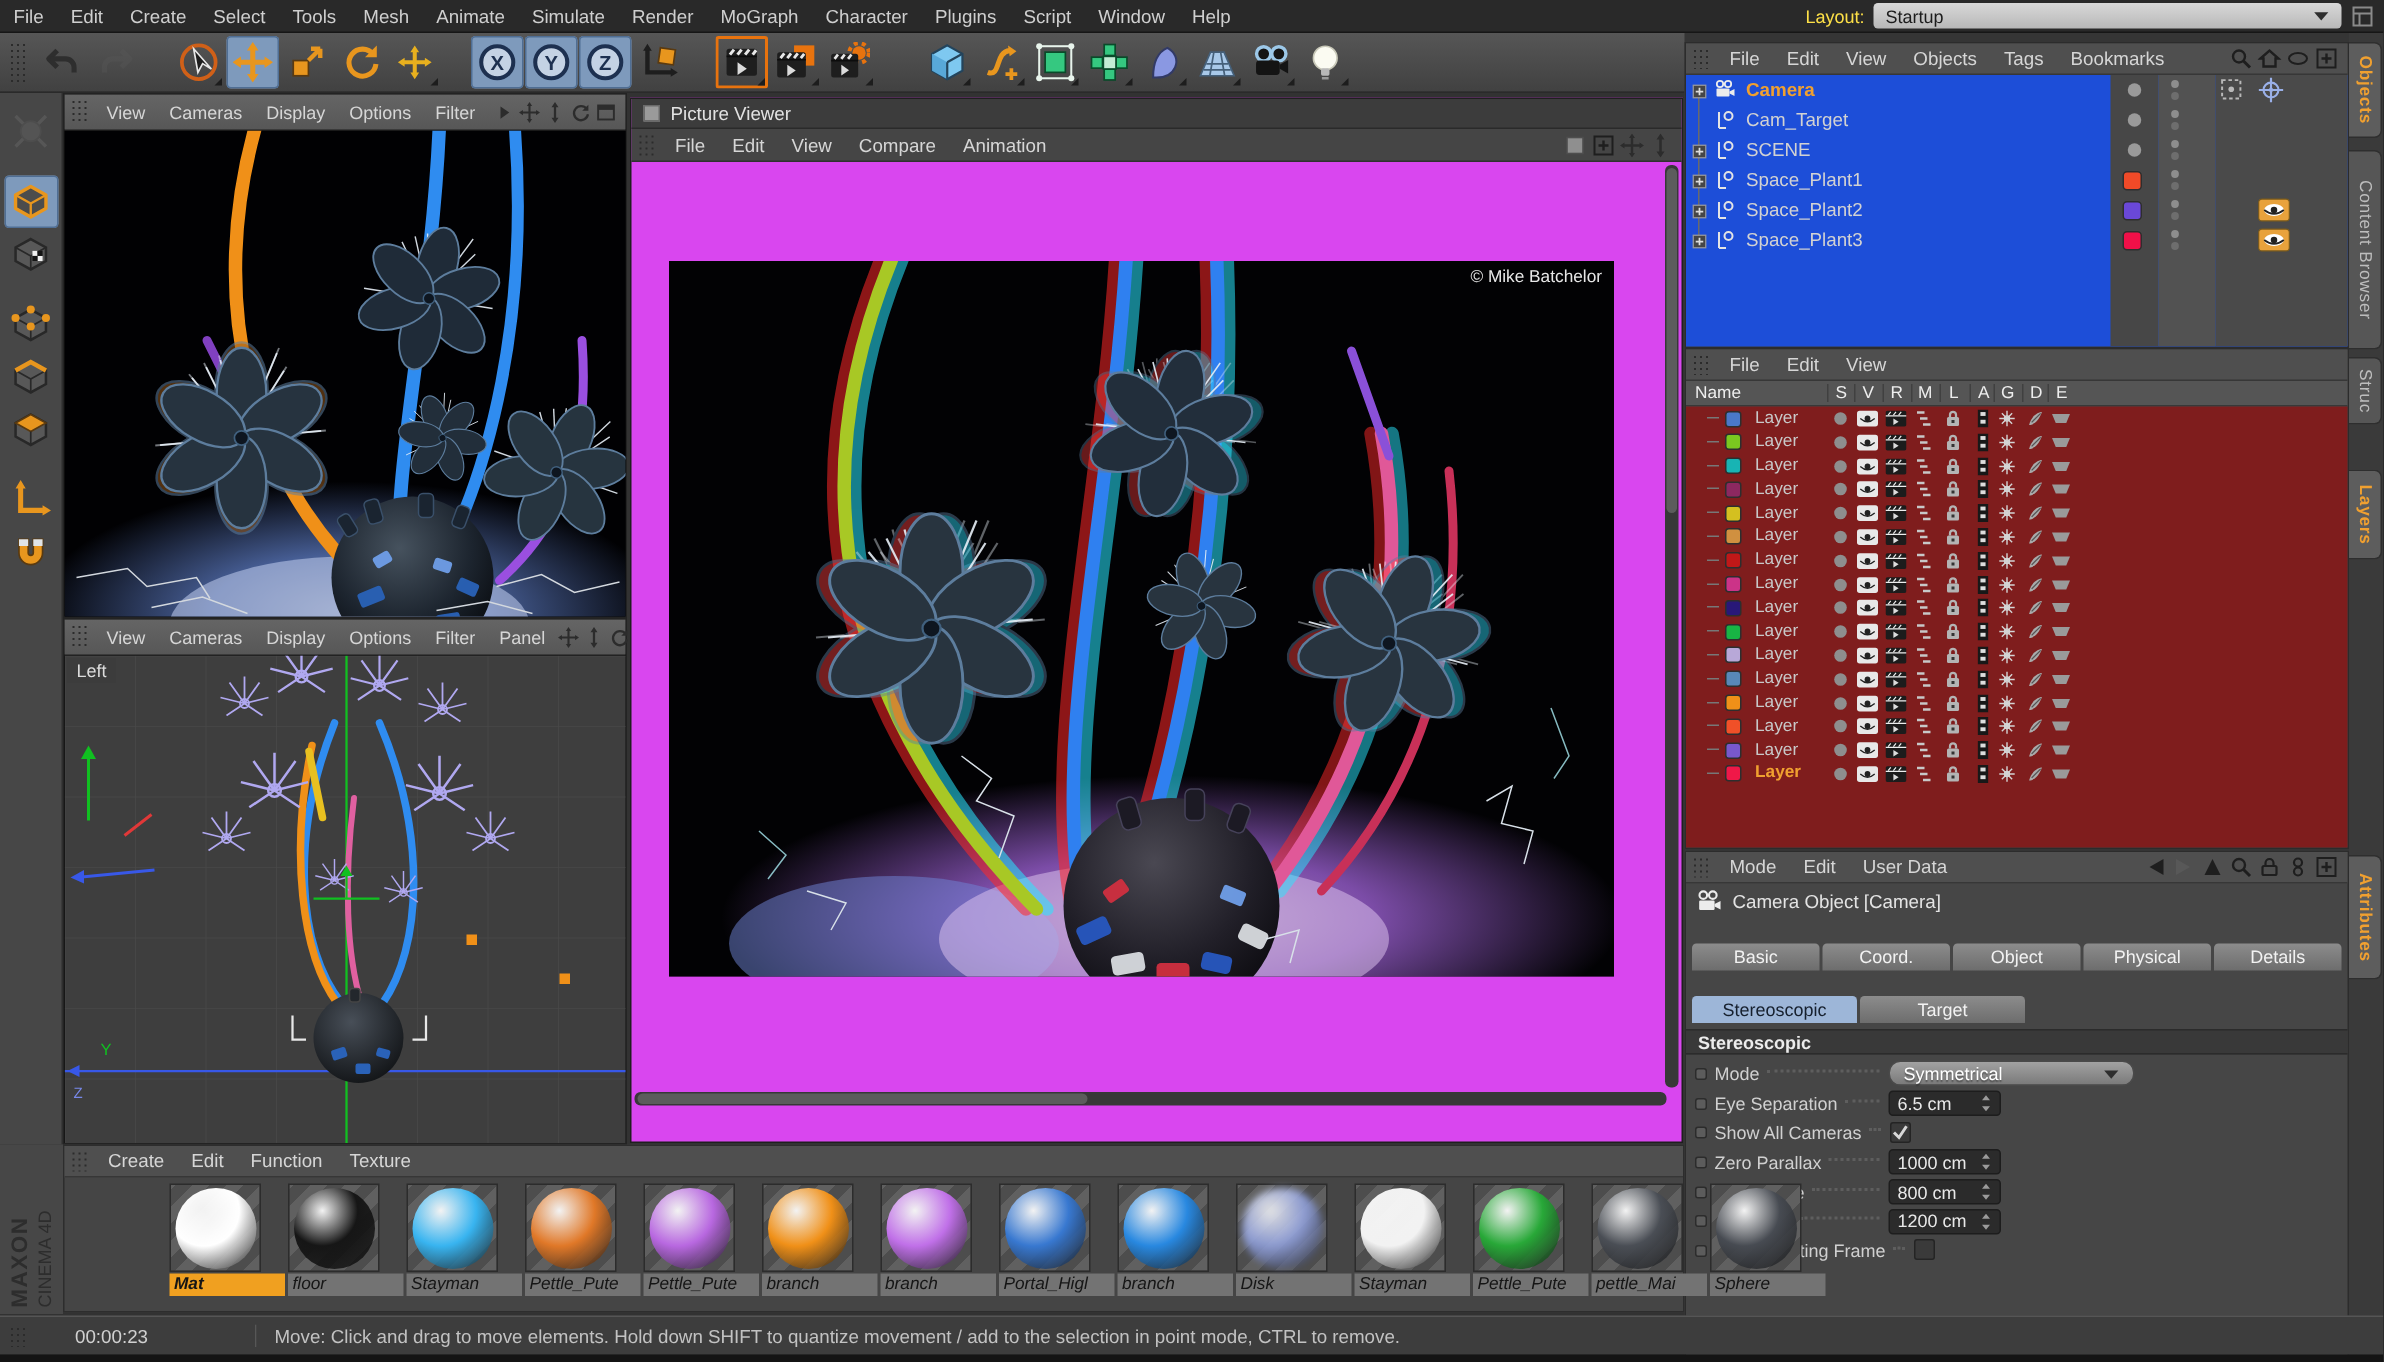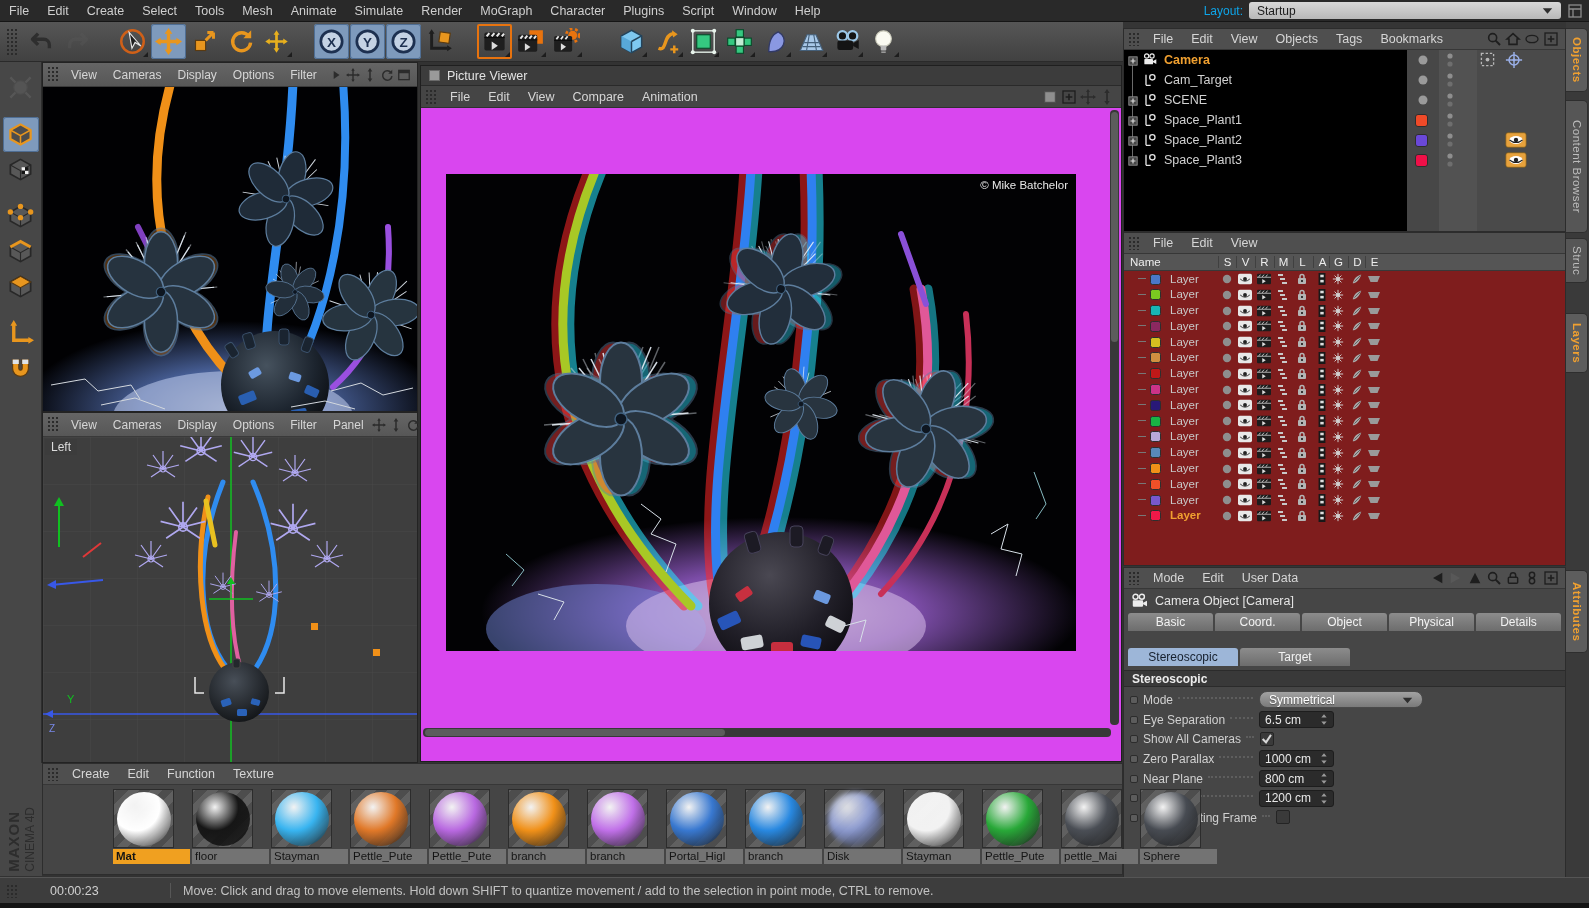--- a/index.html
+++ b/index.html
@@ -83,21 +83,21 @@
   .pv-play { width:18px; height:18px; display:inline-flex; }
   .pv-sep { width:1px; height:14px; background:#2a2a2a; border-right:1px solid #555; }
 
   
   .rightcol { position:absolute; left:1123px; top:22px; width:443px; height:886px; background:#353535; }
   .rpanel { position:absolute; left:0; width:443px; background:#484848; border:1px solid #2c2c2c; }
   .pmenu { height:21px; background:#4f4f4f; border-bottom:1px solid #373737; display:flex; align-items:center; }
 
   
   .pnl-objects { top:6px; height:204px; }
-  .otree { position:relative; height:calc(100% - 21px); background:#000000; overflow:hidden; }
+  .otree { position:relative; height:calc(100% - 21px); background:#1d4ed8; overflow:hidden; }
   .ocolband1 { position:absolute; left:283px; top:0; width:32px; height:100%; background:#474747; }
   .ocolband2 { position:absolute; left:315px; top:0; width:38px; height:100%; background:#525252; }
   .ocolband3 { position:absolute; left:353px; top:0; width:90px; height:100%; background:#4a4a4a; }
   .orow { position:relative; height:20px; }
   .oexp { position:absolute; left:4px; top:5px; width:10px; height:10px; }
   .oicn { position:absolute; left:18px; top:2px; width:16px; height:16px; }
   .oicn svg, .oexp svg { width:100%; height:100%; }
   .onm { position:absolute; left:40px; top:3px; color:#d2d2d2; font-size:12.5px; }
   .onm.sel { color:#f0a030; font-weight:bold; }
   .odot { position:absolute; left:293px; top:4px; width:12px; height:12px; }
@@ -122,21 +122,21 @@
   .lname.sel { color:#f0a030; font-weight:bold; }
   .lc { position:absolute; top:2px; width:14px; height:12px; }
   .lc svg { width:100%; height:100%; }
   .lc1{left:96px}.lc2{left:114px}.lc3{left:133px}.lc4{left:152px}.lc5{left:171px}
   .lc6{left:191px}.lc7{left:207px}.lc8{left:226px}.lc9{left:243px}
 
   
   .pnl-attrs { top:545px; height:341px; background:#464646; }
   .atitle { display:flex; align-items:center; gap:6px; height:22px; padding:2px 6px 0 6px; color:#e4e4e4; font-size:12.5px; }
   .atitle .picon { width:19px; height:19px; }
-  .atabs { display:flex; gap:2px; padding:2px 4px 16px 4px; }
+  .atabs { display:flex; gap:2px; padding:2px 4px 16px 4px;margin-top:16px; }
   .atab { flex:1; height:18px; background:linear-gradient(#8c8c8c,#6d6d6d); border-radius:3px 3px 0 0;
           color:#f2f2f2; font-size:12px; display:flex; align-items:center; justify-content:center; }
   .atabs2 { display:flex; gap:2px; padding:1px 4px 0 4px; }
   .atabs2 .atab { flex:0 0 110px; }
   .atab.on { background:#9db6d8; color:#16202e; }
   .asection { height:17px; margin-top:4px; background:#393939; border-top:1px solid #2b2b2b; border-bottom:1px solid #2b2b2b;
               color:#ececec; font-weight:bold; font-size:12px; display:flex; align-items:center; padding-left:8px; }
   .frows { padding:3px 6px 0 6px; }
   .frow { display:flex; align-items:center; height:19.7px; }
   .fport { flex:0 0 8px; height:8px; border-radius:2px; background:#5c5c5c; border:1px solid #2c2c2c; margin-right:5px; }
@@ -158,21 +158,21 @@
   
   .rtabs { position:absolute; left:1566px; top:22px; width:23px; height:886px; background:#3a3a3a; }
   .rtab { position:absolute; left:0; width:22px; background:#565656; border:1px solid #2e2e2e; border-left:none;
           border-radius:0 5px 5px 0; writing-mode:vertical-rl; display:flex; align-items:center; justify-content:center;
           font-size:11.5px; color:#bdbdbd; letter-spacing:.5px; }
   .rtab.on { color:#f0a030; font-weight:bold; background:#5d5d5d; }
 
   
   .materials { position:absolute; left:42px; top:763px; width:1081px; height:112px; background:#454545; border:1px solid #2d2d2d; }
   .matrow { position:absolute; left:70px; top:25px; display:flex; gap:2px; }
-  .mat { width:77px; }
+  .mat { width:77px;font-style:italic; }
   .mthumb { position:relative; width:61px; height:59px; border:1px solid #2c2c2c;
             background:repeating-linear-gradient(315deg,#606060 0 8px,#4d4d4d 8px 16px); }
   .msphere { position:absolute; left:3px; top:2px; width:54px; height:54px; border-radius:50%; }
   .mat.soft .msphere { filter:blur(2.5px); opacity:.9; }
   .mlabel { height:15px; margin-top:1px; background:#737373; color:#151515; font-size:11.5px; line-height:15px;
             padding:0 3px; overflow:hidden; white-space:nowrap; }
   .mlabel.sel { background:#f0a020; font-weight:bold; }
 
   
   .branding { position:absolute; left:0; top:763px; width:42px; height:113px; background:#474747;
@@ -205,21 +205,21 @@
         <span class="mi">Simulate</span>
         <span class="mi">Render</span>
         <span class="mi">MoGraph</span>
         <span class="mi">Character</span>
         <span class="mi">Plugins</span>
         <span class="mi">Script</span>
         <span class="mi">Window</span>
         <span class="mi">Help</span>
       </nav>
     <div class="layoutwrap">
-      <span style="color:#0ea5e9;">Layout:</span>
+      <span style="color:#fde047;">Layout:</span>
       <div class="layout-dd">
         <span>Startup</span>
         <span class="arr picon" style="width:11px;height:9px;">
             <svg viewBox="0 0 14 10">
               <path d="M1 2h12L7 9z" fill="#2e2e2e"></path>
             </svg>
           </span>
       </div>
       <span class="picon">
           <svg viewBox="0 0 24 24">

